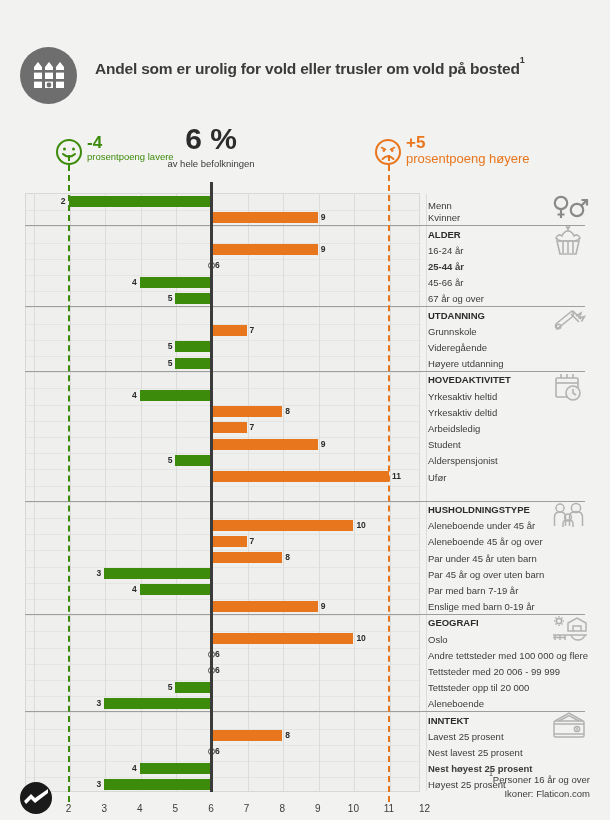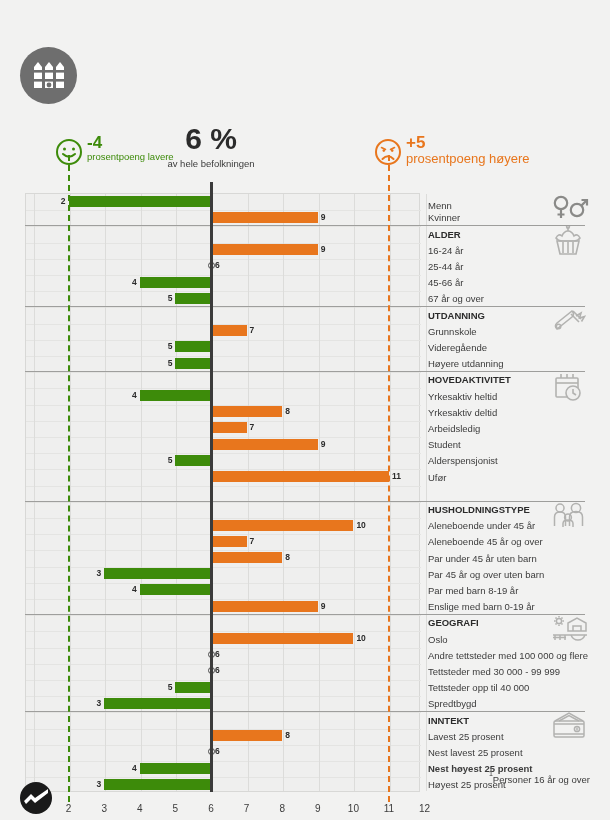--- a/index.html
+++ b/index.html
@@ -94,20 +94,23 @@
         <path d="M3 9 L7 4 L11 9 L11 30 L3 30 Z"></path>
         <path d="M14 9 L18 4 L22 9 L22 30 L14 30 Z"></path>
         <path d="M25 9 L29 4 L33 9 L33 30 L25 30 Z"></path>
       </g>
       <g fill="#6e6e6e">
         <rect x="0" y="12" width="35" height="2.6"></rect>
         <rect x="0" y="21" width="35" height="2.6"></rect>
         <circle cx="18" cy="27" r="2.4"></circle>
       </g>
     </svg>
+  </div>
+  <div id="chart-title">
+    <span>Andel som er urolig for vold eller trusler om vold på bosted</span><sup>1</sup>
   </div>
 </div>
 
 <div id="kpi-band">
 
   <div id="kpi-low">
     <span class="smiley">
       <svg width="28" height="28" viewBox="0 0 28 28">
         <circle cx="14" cy="14" r="12" fill="none" stroke="#3d8b0a" stroke-width="2"></circle>
         <circle cx="9.5" cy="11" r="1.5" fill="#3d8b0a"></circle>
@@ -213,21 +216,21 @@
         <path d="M16 5 V1"></path>
             <circle cx="16" cy="0.8" r="1.4"></circle>
         <path d="M11 16 V27 M16 16 V27 M21 16 V27"></path>
           </g>
         </svg></div>
       <div class="bar pos" style="left: 186px; width: 106.8px; top: 51.2px;"></div>
       <div class="barval" style="top: 51.2px; left: 295.8px;">9</div>
       <div class="rowlabel" style="top: 51.8px;">16-24 år</div>
       <div class="dot" style="left: 182.5px; top: 69.4px;"></div>
       <div class="barval" style="left: 190px; top: 67.4px;">6</div>
-      <div class="rowlabel" style="top: 68px;">25-44 år</div>
+      <div class="rowlabel" style="top: 68px; font-weight: bold;">25-44 år</div>
       <div class="bar neg" style="left: 114.8px; width: 71.2px; top: 83.6px;"></div>
       <div class="barval" style="top: 83.6px; left: 100.8px; width: 11px; text-align: right;">4</div>
       <div class="rowlabel" style="top: 84.2px;">45-66 år</div>
       <div class="bar neg" style="left: 150.4px; width: 35.6px; top: 99.8px;"></div>
       <div class="barval" style="top: 99.8px; left: 136.4px; width: 11px; text-align: right;">5</div>
       <div class="rowlabel" style="top: 100.4px;">67 år og over</div>
       <div class="rowlabel group" style="top: 116.6px;">UTDANNING</div>
       <div class="groupicon" style="top: 114.4px;"><svg width="34" height="27" viewBox="0 0 34 27">
           <g fill="none" stroke="#b2b2b0" stroke-width="1.6">
         <path d="M5 22 q-3 -3 0 -6 L20 4 q3 3 0 6 Z"></path>
@@ -291,21 +294,21 @@
       <div class="barval" style="top: 342.8px; left: 224.6px;">7</div>
       <div class="rowlabel" style="top: 343.4px;">Aleneboende 45 år og over</div>
       <div class="bar pos" style="left: 186px; width: 71.2px; top: 359px;"></div>
       <div class="barval" style="top: 359px; left: 260.2px;">8</div>
       <div class="rowlabel" style="top: 359.6px;">Par under 45 år uten barn</div>
       <div class="bar neg" style="left: 79.2px; width: 106.8px; top: 375.2px;"></div>
       <div class="barval" style="top: 375.2px; left: 65.2px; width: 11px; text-align: right;">3</div>
       <div class="rowlabel" style="top: 375.8px;">Par 45 år og over uten barn</div>
       <div class="bar neg" style="left: 114.8px; width: 71.2px; top: 391.4px;"></div>
       <div class="barval" style="top: 391.4px; left: 100.8px; width: 11px; text-align: right;">4</div>
-      <div class="rowlabel" style="top: 392px;">Par med barn 8-19 år</div>
+      <div class="rowlabel" style="top: 392px;">Par med barn 7-19 år</div>
       <div class="bar pos" style="left: 186px; width: 106.8px; top: 407.6px;"></div>
       <div class="barval" style="top: 407.6px; left: 295.8px;">9</div>
       <div class="rowlabel" style="top: 408.2px;">Enslige med barn 0-19 år</div>
       <div class="rowlabel group" style="top: 424.4px;">GEOGRAFI</div>
       <div class="groupicon" style="top: 422.2px;"><svg width="37" height="27" viewBox="0 0 37 27">
           <g fill="none" stroke="#b2b2b0" stroke-width="1.5">
         <circle cx="7" cy="6" r="2.6"></circle>
         <path d="M7 1 V2.6 M7 9.4 V11 M2 6 H3.6 M10.4 6 H12 M3.5 2.5 L4.6 3.6 M9.4 8.4 L10.5 9.5 M10.5 2.5 L9.4 3.6 M4.6 8.4 L3.5 9.5"></path>
         <path d="M16 16 V8 L25 3 L34 8 V16 Z"></path>
         <path d="M21 16 V11 H29 V16"></path>
@@ -314,27 +317,27 @@
           </g>
         </svg></div>
       <div class="bar pos" style="left: 186px; width: 142.4px; top: 440px;"></div>
       <div class="barval" style="top: 440px; left: 331.4px;">10</div>
       <div class="rowlabel" style="top: 440.6px;">Oslo</div>
       <div class="dot" style="left: 182.5px; top: 458.2px;"></div>
       <div class="barval" style="left: 190px; top: 456.2px;">6</div>
       <div class="rowlabel" style="top: 456.8px;">Andre tettsteder med 100 000 og flere</div>
       <div class="dot" style="left: 182.5px; top: 474.4px;"></div>
       <div class="barval" style="left: 190px; top: 472.4px;">6</div>
-      <div class="rowlabel" style="top: 473px;">Tettsteder med 30 000 - 99 999</div>
+      <div class="rowlabel" style="top: 473px;">Tettsteder med 20 006 - 99 999</div>
       <div class="bar neg" style="left: 150.4px; width: 35.6px; top: 488.6px;"></div>
       <div class="barval" style="top: 488.6px; left: 136.4px; width: 11px; text-align: right;">5</div>
-      <div class="rowlabel" style="top: 489.2px;">Tettsteder opp til 40 000</div>
+      <div class="rowlabel" style="top: 489.2px;">Tettsteder opp til 20 000</div>
       <div class="bar neg" style="left: 79.2px; width: 106.8px; top: 504.8px;"></div>
       <div class="barval" style="top: 504.8px; left: 65.2px; width: 11px; text-align: right;">3</div>
-      <div class="rowlabel" style="top: 505.4px;">Spredtbygd</div>
+      <div class="rowlabel" style="top: 505.4px;">Aleneboende</div>
       <div class="rowlabel group" style="top: 521.6px;">INNTEKT</div>
       <div class="groupicon" style="top: 519.4px;"><svg width="35" height="27" viewBox="0 0 35 27">
           <g fill="none" stroke="#b2b2b0" stroke-width="1.5">
         <path d="M3 9 L17 1 L31 9"></path>
         <path d="M7 9 L17 3.5 L27 9"></path>
         <rect x="2" y="9" width="30" height="16" rx="1.5"></rect>
         <path d="M2 12 H32 M2 22 H32"></path>
         <circle cx="25" cy="17" r="2.6"></circle>
             <path d="M25 15.5 V18.5"></path>
           </g>
@@ -385,14 +388,15 @@
 
 <div id="footer">
   <div id="ssb-logo">
     <svg width="32" height="32" viewBox="0 0 32 32">
       <circle cx="16" cy="16" r="16" fill="#1a1a1a"></circle>
       <path d="M4 19 L11 12 L15 16 L28 7 L28 11 L15 21 L11 17 L6 22 Z" fill="#ffffff"></path>
     </svg>
   </div>
   <div id="sources">
     <div><sup>1</sup><span>Personer 16 år og over</span></div>
+    <div>Ikoner: Flaticon.com</div>
   </div>
 </div>
 
 </body></html>

